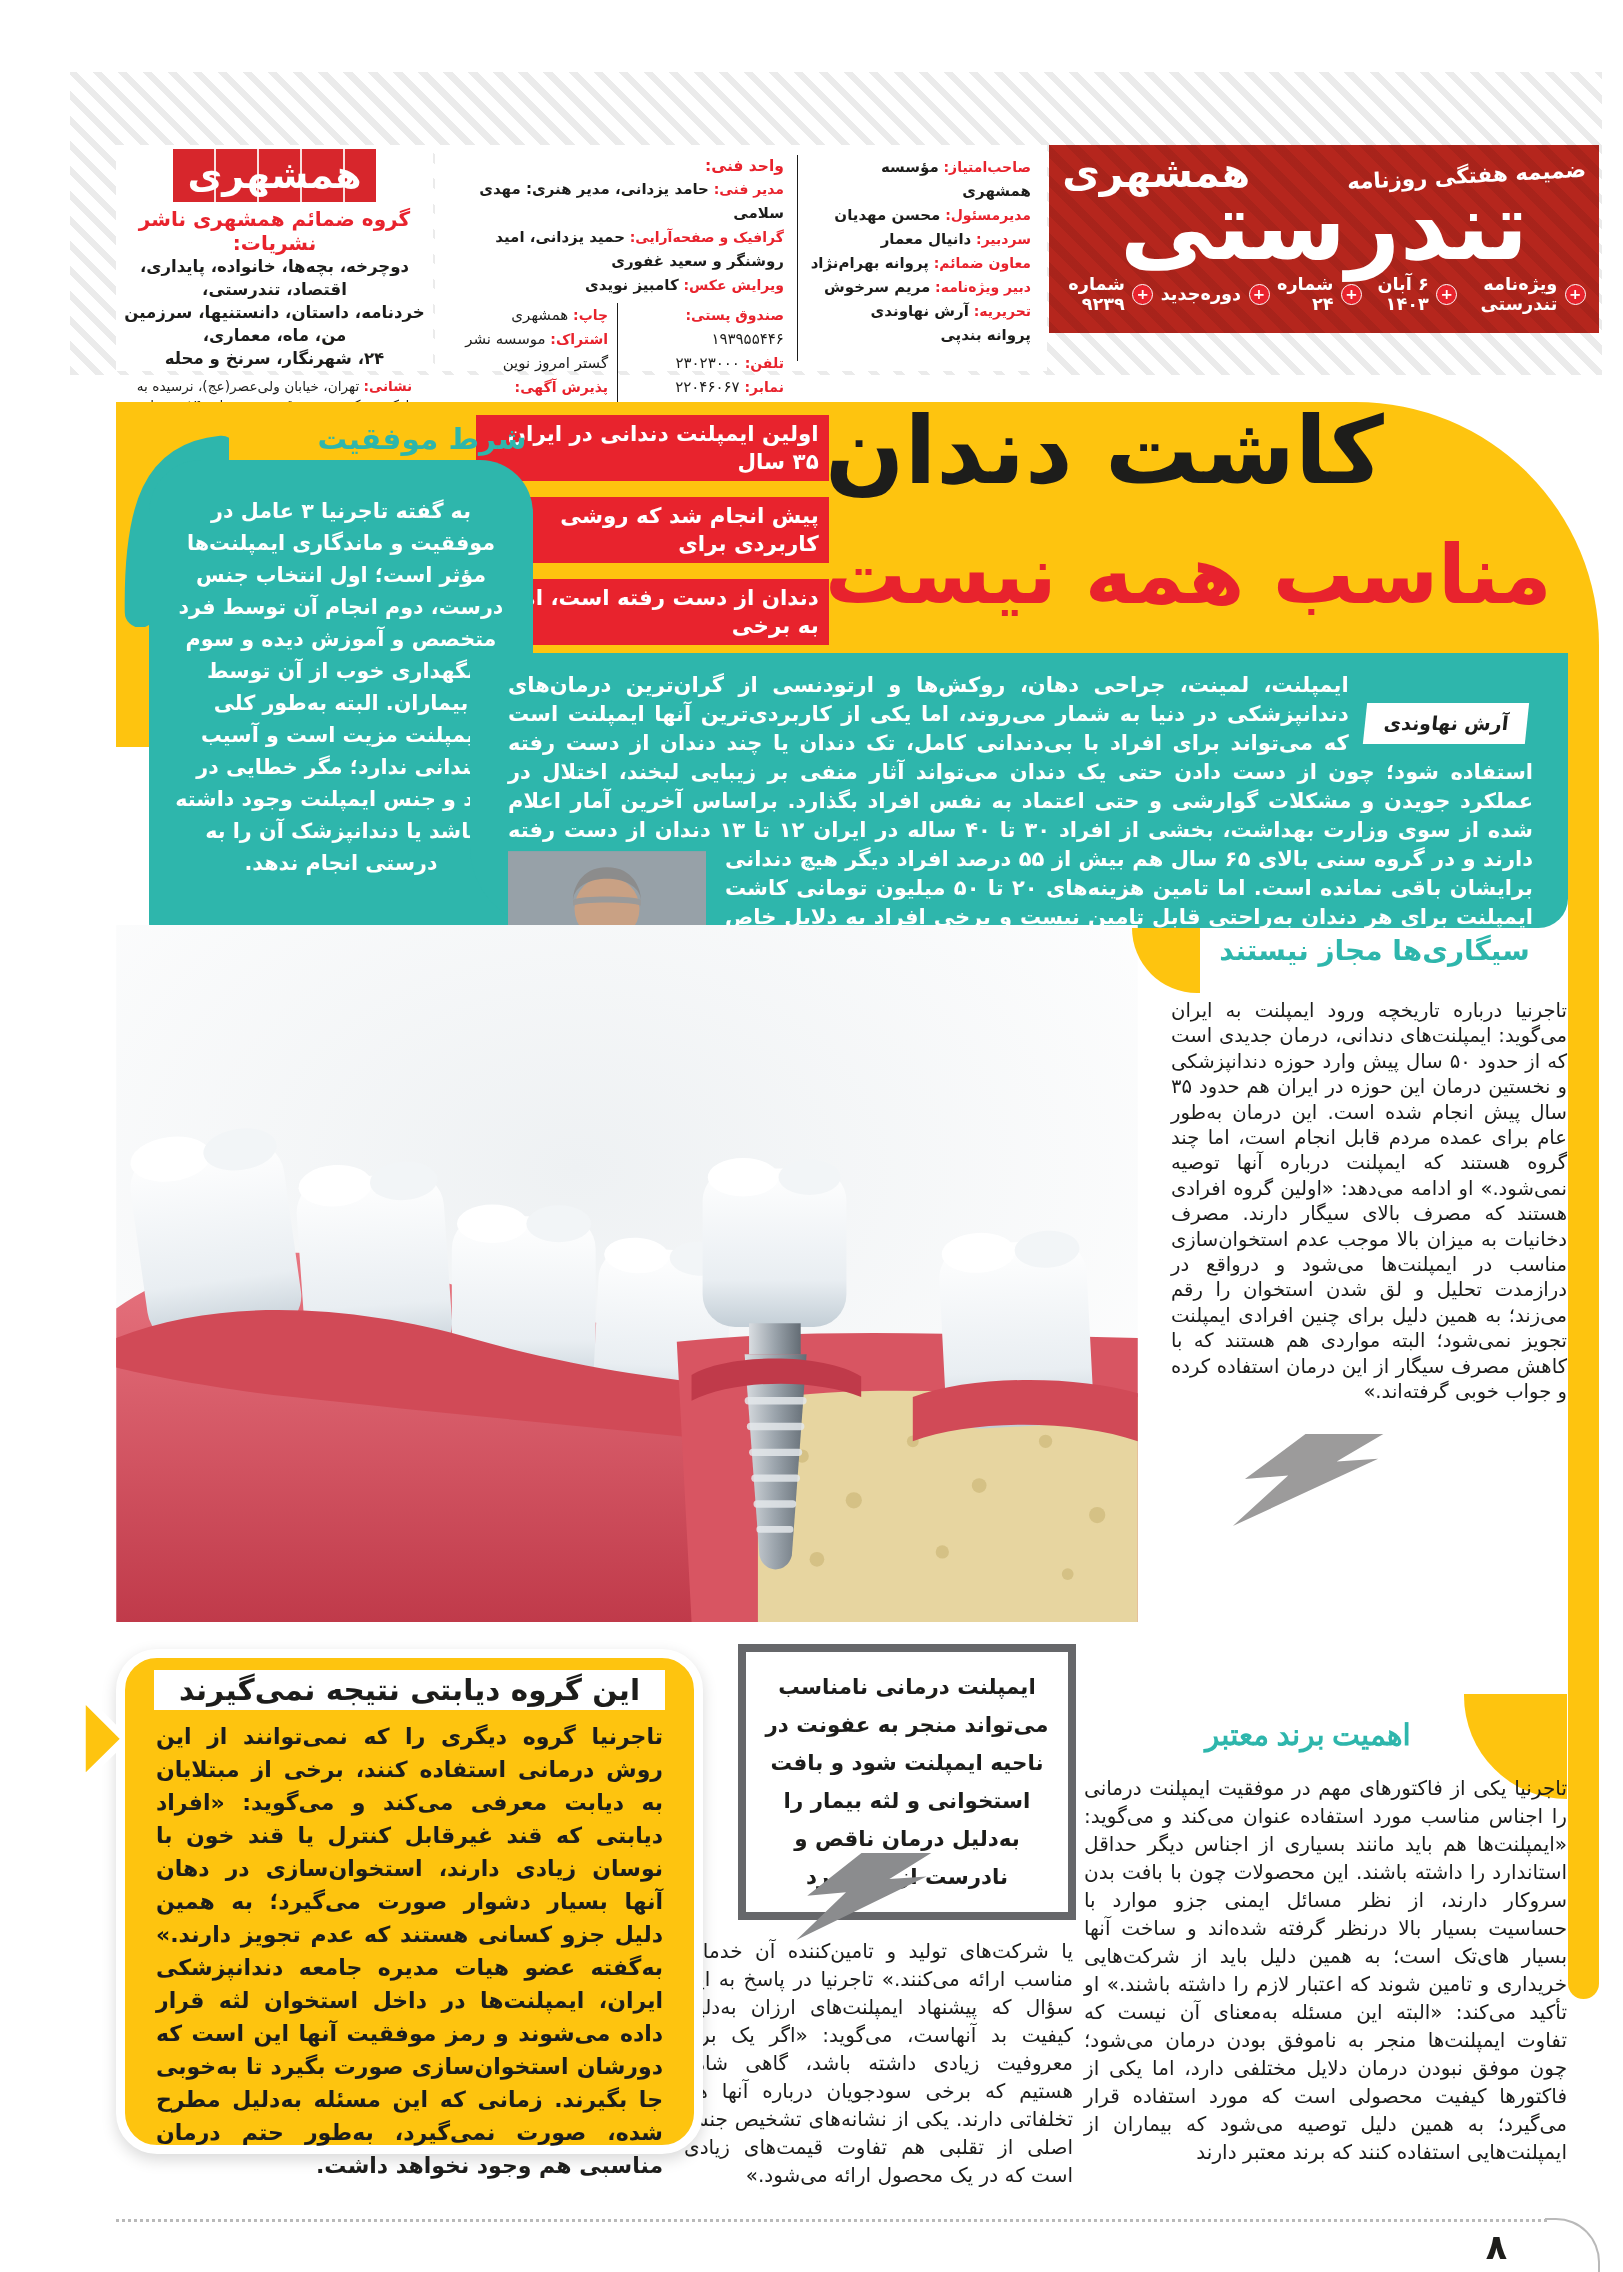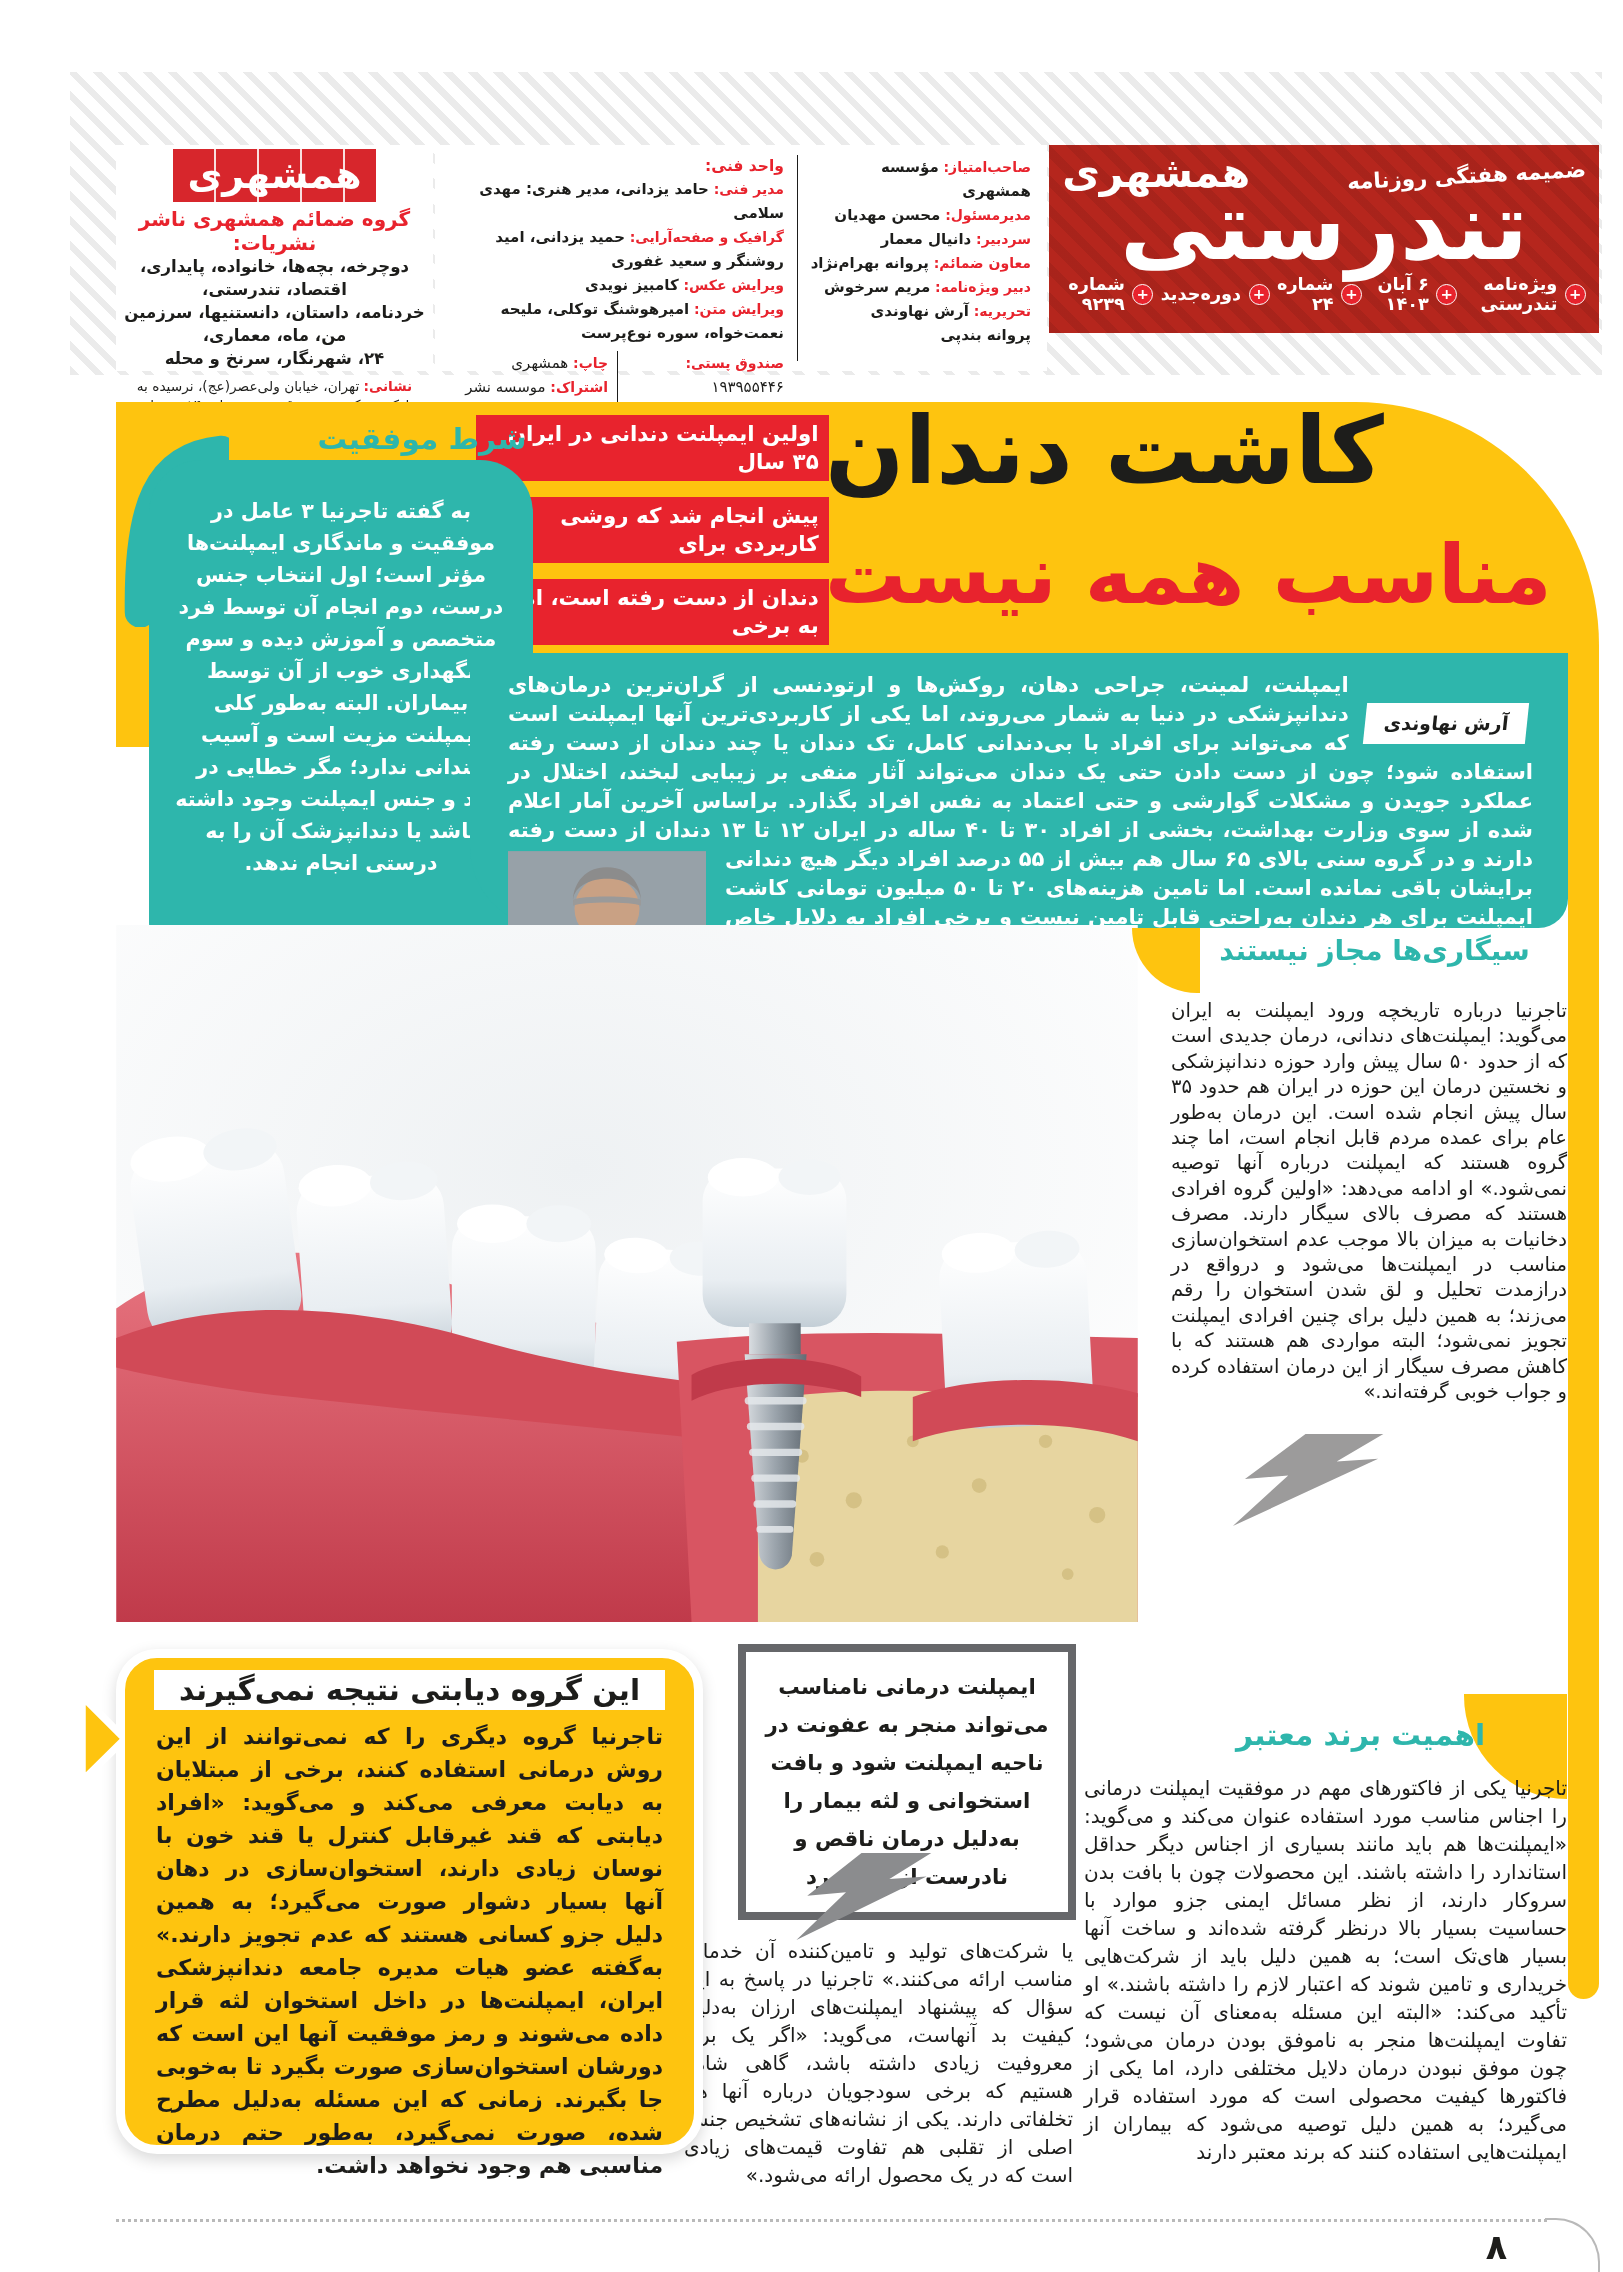--- a/index.html
+++ b/index.html
@@ -59,21 +59,21 @@
   
   .success-head{left:258px;top:422px;width:280px;text-align:center;color:#2eb6ac;font-weight:bold;font-size:29.5px;}
   .success-blob{left:125px;top:460px;width:384px;height:516px;background:#2eb6ac;border-radius:53px;box-sizing:border-box;
     padding:35px 25px;color:#fff;font-weight:bold;font-size:20.7px;line-height:32px;text-align:center;}
   
   .sec-decor{background:#fec40f;}
   .smokers-decor{left:1108px;top:928px;width:68px;height:65px;border-radius:0 0 0 68px;}
   .smokers-head{left:1177px;top:934px;width:347px;text-align:center;color:#2eb6ac;font-weight:bold;font-size:28px;}
   .smokers-body{left:1147px;top:998px;width:396px;color:#1d1d1b;font-size:19.6px;line-height:25.4px;text-align:justify;}
   .brand-decor{left:1440px;top:1694px;width:103px;height:105px;border-radius:0 0 0 103px;}
-  .brand-head{left:1181px;top:1718px;width:280px;text-align:right;color:#2eb6ac;font-weight:bold;font-size:29.5px;}
+  .brand-head{left:1181px;top:1718px;width:280px;text-align:left;color:#2eb6ac;font-weight:bold;font-size:29.5px;font-family:Liberation Serif, serif;}
   .brand-body{left:1060px;top:1774px;width:483px;color:#1d1d1b;font-size:20px;line-height:28px;text-align:justify;}
   .middle-col{left:660px;top:1937px;width:389px;color:#1d1d1b;font-size:20px;line-height:28px;text-align:justify;}
   
   .quote-r{left:1134px;top:1482px;width:408px;box-sizing:border-box;border:6.6px solid #9c9b9b;background:#fff;
     padding:11.8px 14.8px;color:#1d1d1b;font-weight:bold;font-size:21.4px;line-height:32px;text-align:center;}
   .quote-m{left:714px;top:1644px;width:338px;box-sizing:border-box;border:8px solid #66676a;background:#fff;
     padding:16px 13.3px;color:#1d1d1b;font-weight:bold;font-size:21.4px;line-height:38px;text-align:center;}
   
   .diab-box{left:92px;top:1649px;width:587px;height:505px;background:#fec40f;border:9.6px solid #fff;border-radius:41px;
     box-sizing:border-box;box-shadow:0 5.9px 14.8px rgba(0,0,0,.15);}
@@ -114,21 +114,20 @@
       <div class="srow"><span class="slabel">معاون ضمائم:</span> <span class="sval">پروانه بهرام‌نژاد</span></div>
       <div class="srow"><span class="slabel">دبیر ویژه‌نامه:</span> <span class="sval">مریم سرخوش</span></div>
       <div class="srow"><span class="slabel">تحریریه:</span> <span class="sval">آرش نهاوندی</span></div>
       <div class="srow"><span class="sval">پروانه بندپی</span></div>
     </div>
     <div class="staff-col-l">
       <div class="tech-head">واحد فنی:</div>
       <div class="srow"><span class="slabel">مدیر فنی:</span> <span class="sval">حامد یزدانی، مدیر هنری: مهدی سلامی</span></div>
       <div class="srow"><span class="slabel">گرافیک و صفحه‌آرایی:</span> <span class="sval">حمید یزدانی، امید روشنگر و سعید غفوری</span></div>
       <div class="srow"><span class="slabel">ویرایش عکس:</span> <span class="sval">کامبیز نویدی</span></div>
-      <div class="srow"><span class="slabel">ویرایش متن:</span> <span class="sval">امیرهوشنگ توکلی، ملیحه نعمت‌خواه، سوره نوع‌پرست</span></div>
       <div class="staff-bottom">
         <div class="sub first">
           <div class="srow"><span class="slabel">صندوق پستی:</span> <span>۱۹۳۹۵۵۴۴۶</span></div>
           <div class="srow"><span class="slabel">تلفن:</span> <span>۲۳۰۲۳۰۰۰</span></div>
           <div class="srow"><span class="slabel">نمابر:</span> <span>۲۲۰۴۶۰۶۷</span></div>
         </div>
         <div class="sub">
           <div class="srow"><span class="slabel">چاپ:</span> <span>همشهری</span></div>
           <div class="srow"><span class="slabel">اشتراک:</span> <span>موسسه نشر گستر امروز نوین</span></div>
           <div class="srow"><span class="slabel">پذیرش آگهی:</span> <span>۸۴۳۲۱۰۰۰</span></div>

